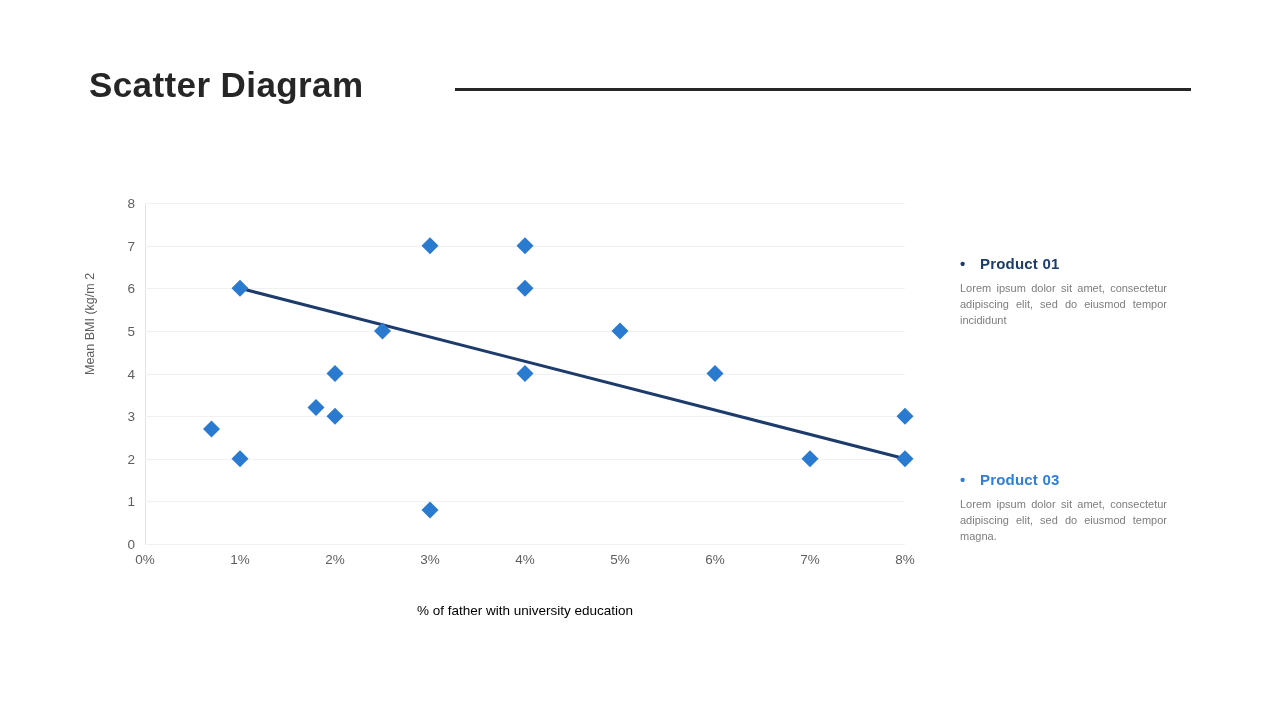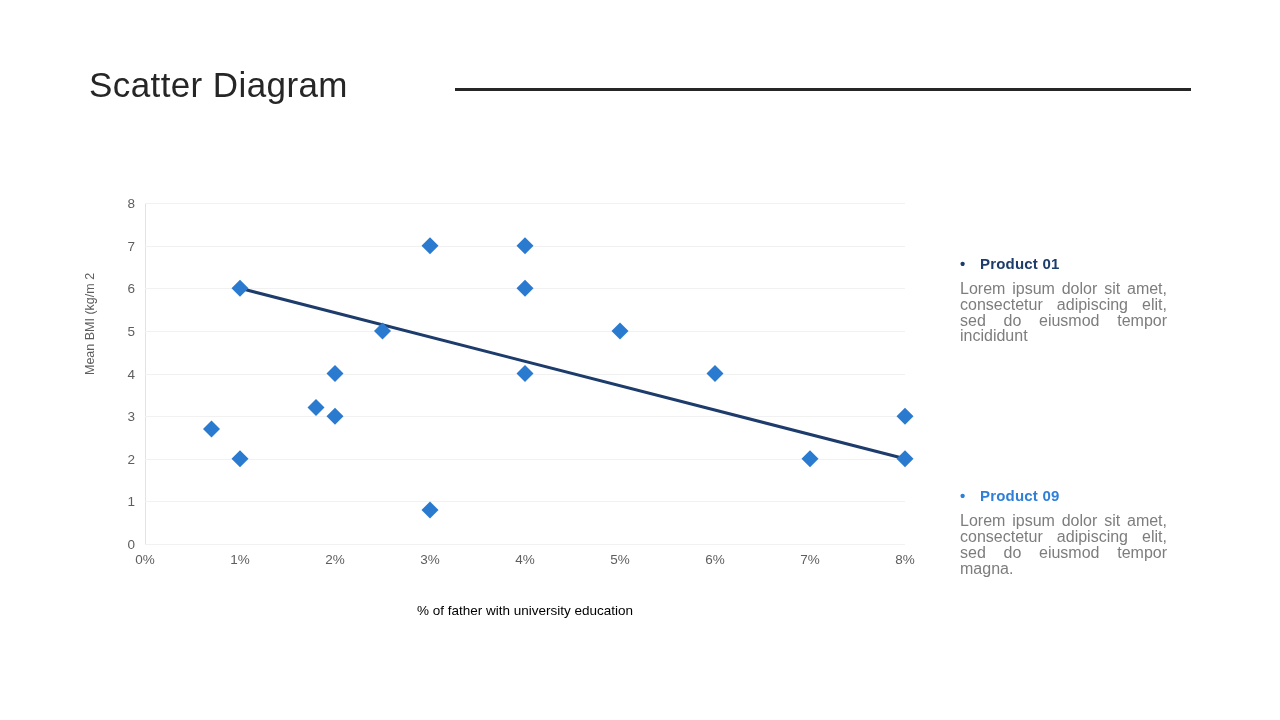--- a/index.html
+++ b/index.html
@@ -22,21 +22,21 @@
     left: 0;
     top: 0;
     width: 1280px;
     height: 130px;
   }
   #page-title {
     position: absolute;
     left: 89px;
     top: 63px;
     font-size: 35px;
-    font-weight: normal;
+    font-weight: bold;
     letter-spacing: 0.4px;
     color: #262626;
     white-space: nowrap;
     line-height: 44px;
   }
   #title-rule {
     position: absolute;
     left: 455px;
     top: 88px;
     width: 736px;
@@ -142,21 +142,21 @@
     white-space: nowrap;
   }
   .legend-bullet {
     display: inline-block;
     width: 20px;
     font-size: 15px;
     line-height: 1;
   }
   .legend-body {
     margin-top: 9px;
-    font-size: 16px;
+    font-size: 11px;
     line-height: 15.8px;
     color: #7d7d7d;
     text-align: justify;
     width: 207px;
   }
 </style>
 </head>
 <body>
 
 <div id="slide-header">
@@ -234,18 +234,18 @@
     <div class="legend-heading" style="color: rgb(29, 60, 107);">
       <span class="legend-bullet">•</span>
       <span>Product 01</span>
     </div>
     <div class="legend-body">Lorem ipsum dolor sit amet, consectetur adipiscing elit, sed do eiusmod tempor incididunt</div>
   </div>
 
   <div class="legend-block" id="legend-block-2">
     <div class="legend-heading" style="color: rgb(47, 127, 216);">
       <span class="legend-bullet">•</span>
-      <span>Product 09</span>
+      <span>Product 03</span>
     </div>
     <div class="legend-body">Lorem ipsum dolor sit amet, consectetur adipiscing elit, sed do eiusmod tempor magna.</div>
   </div>
 
 </div>
 
 </body></html>

